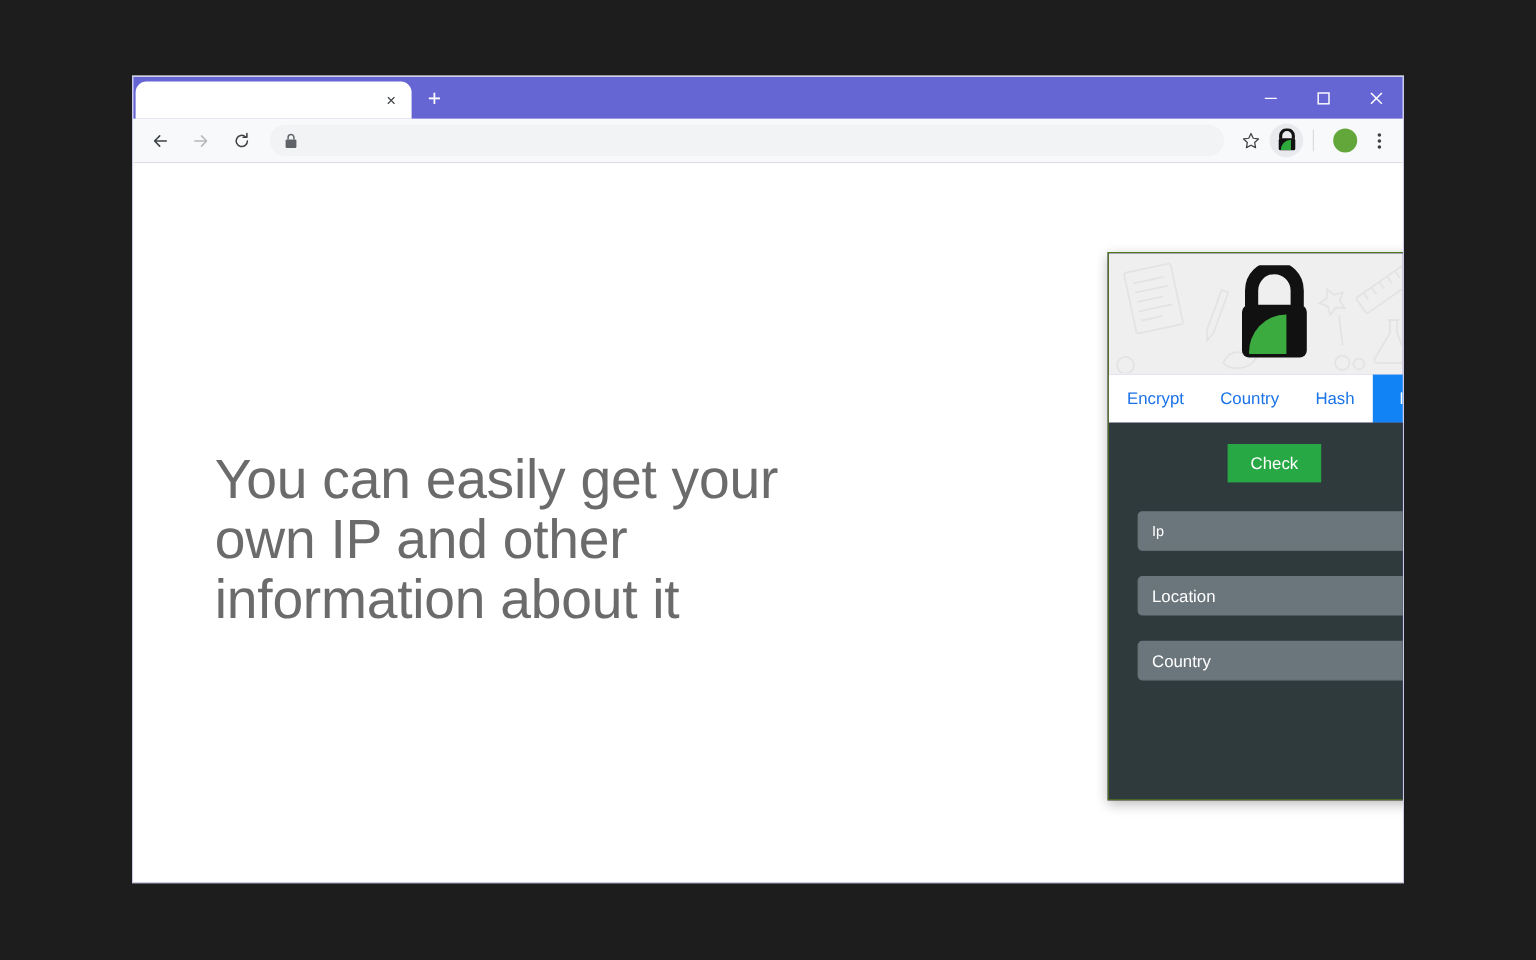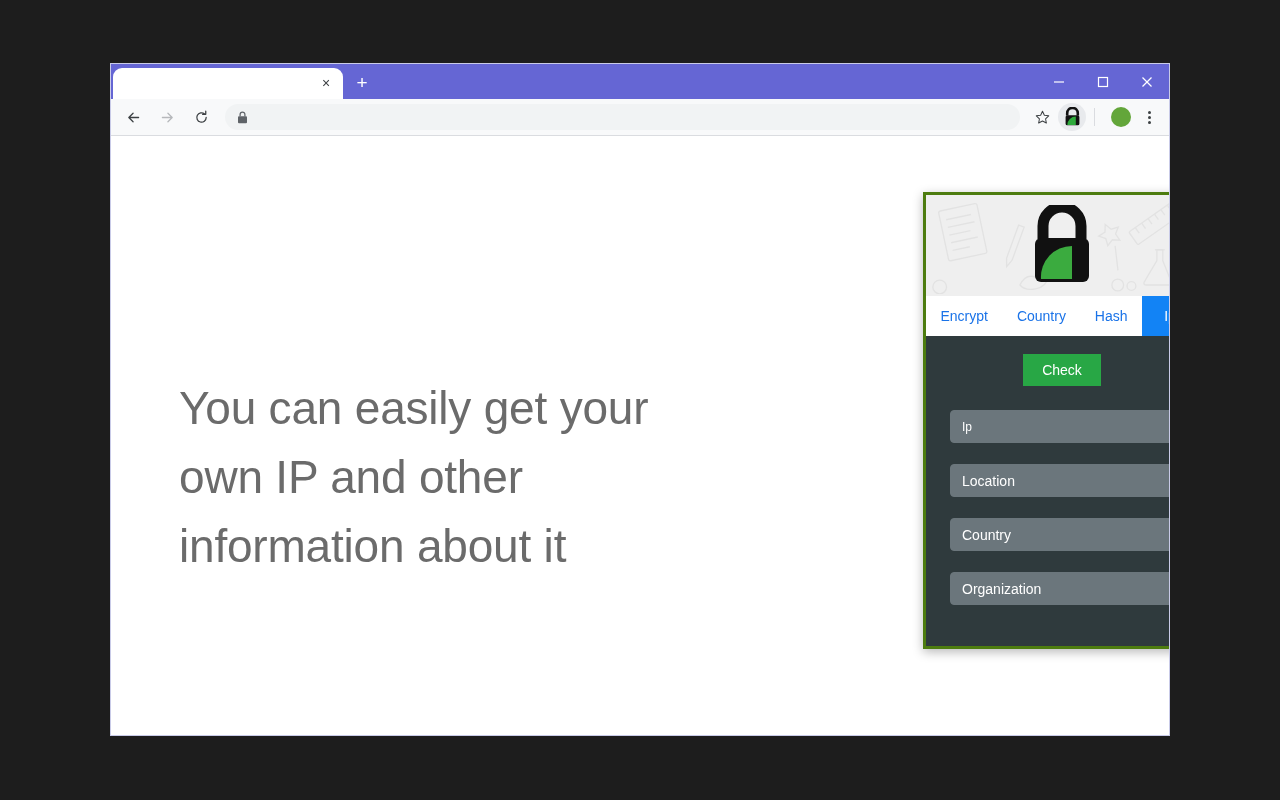--- a/index.html
+++ b/index.html
@@ -217,36 +217,36 @@
     height: 599px;
     background: #ffffff;
   }
 
   #hero-heading {
     position: absolute;
     left: 68px;
     top: 238px;
     width: 540px;
     font-size: 46px;
-    line-height: 69px;
+    line-height: 50px;
     font-weight: 400;
     color: #6b6b6b;
     letter-spacing: -0.2px;
   }
 
   
   #extension-popup {
     position: absolute;
     left: 812px;
-    top: 128px;
+    top: 146px;
     width: 278px;
     height: 457px;
     background: #4c1d95;
     box-sizing: border-box;
-    border: 3px solid #4d7c0f;
+    border: 1px solid #4d7c0f;
     box-shadow: 0 3px 10px rgba(0,0,0,0.28);
     overflow: hidden;
     z-index: 30;
   }
 
   #popup-header {
     position: relative;
     height: 101px;
     background: #efefef;
     overflow: hidden;
@@ -499,18 +499,17 @@
       <div id="popup-body">
 
         <button id="check-button">Check</button>
 
         <input class="popup-field small" type="text" placeholder="Ip" style="">
 
         <input class="popup-field" type="text" placeholder="Location" style="">
 
         <input class="popup-field" type="text" placeholder="Country" style="">
 
-        <input class="popup-field" type="text" placeholder="Organization" style="">
       </div>
     </div>
 
   </div>
 </div>
 
 </body></html>

